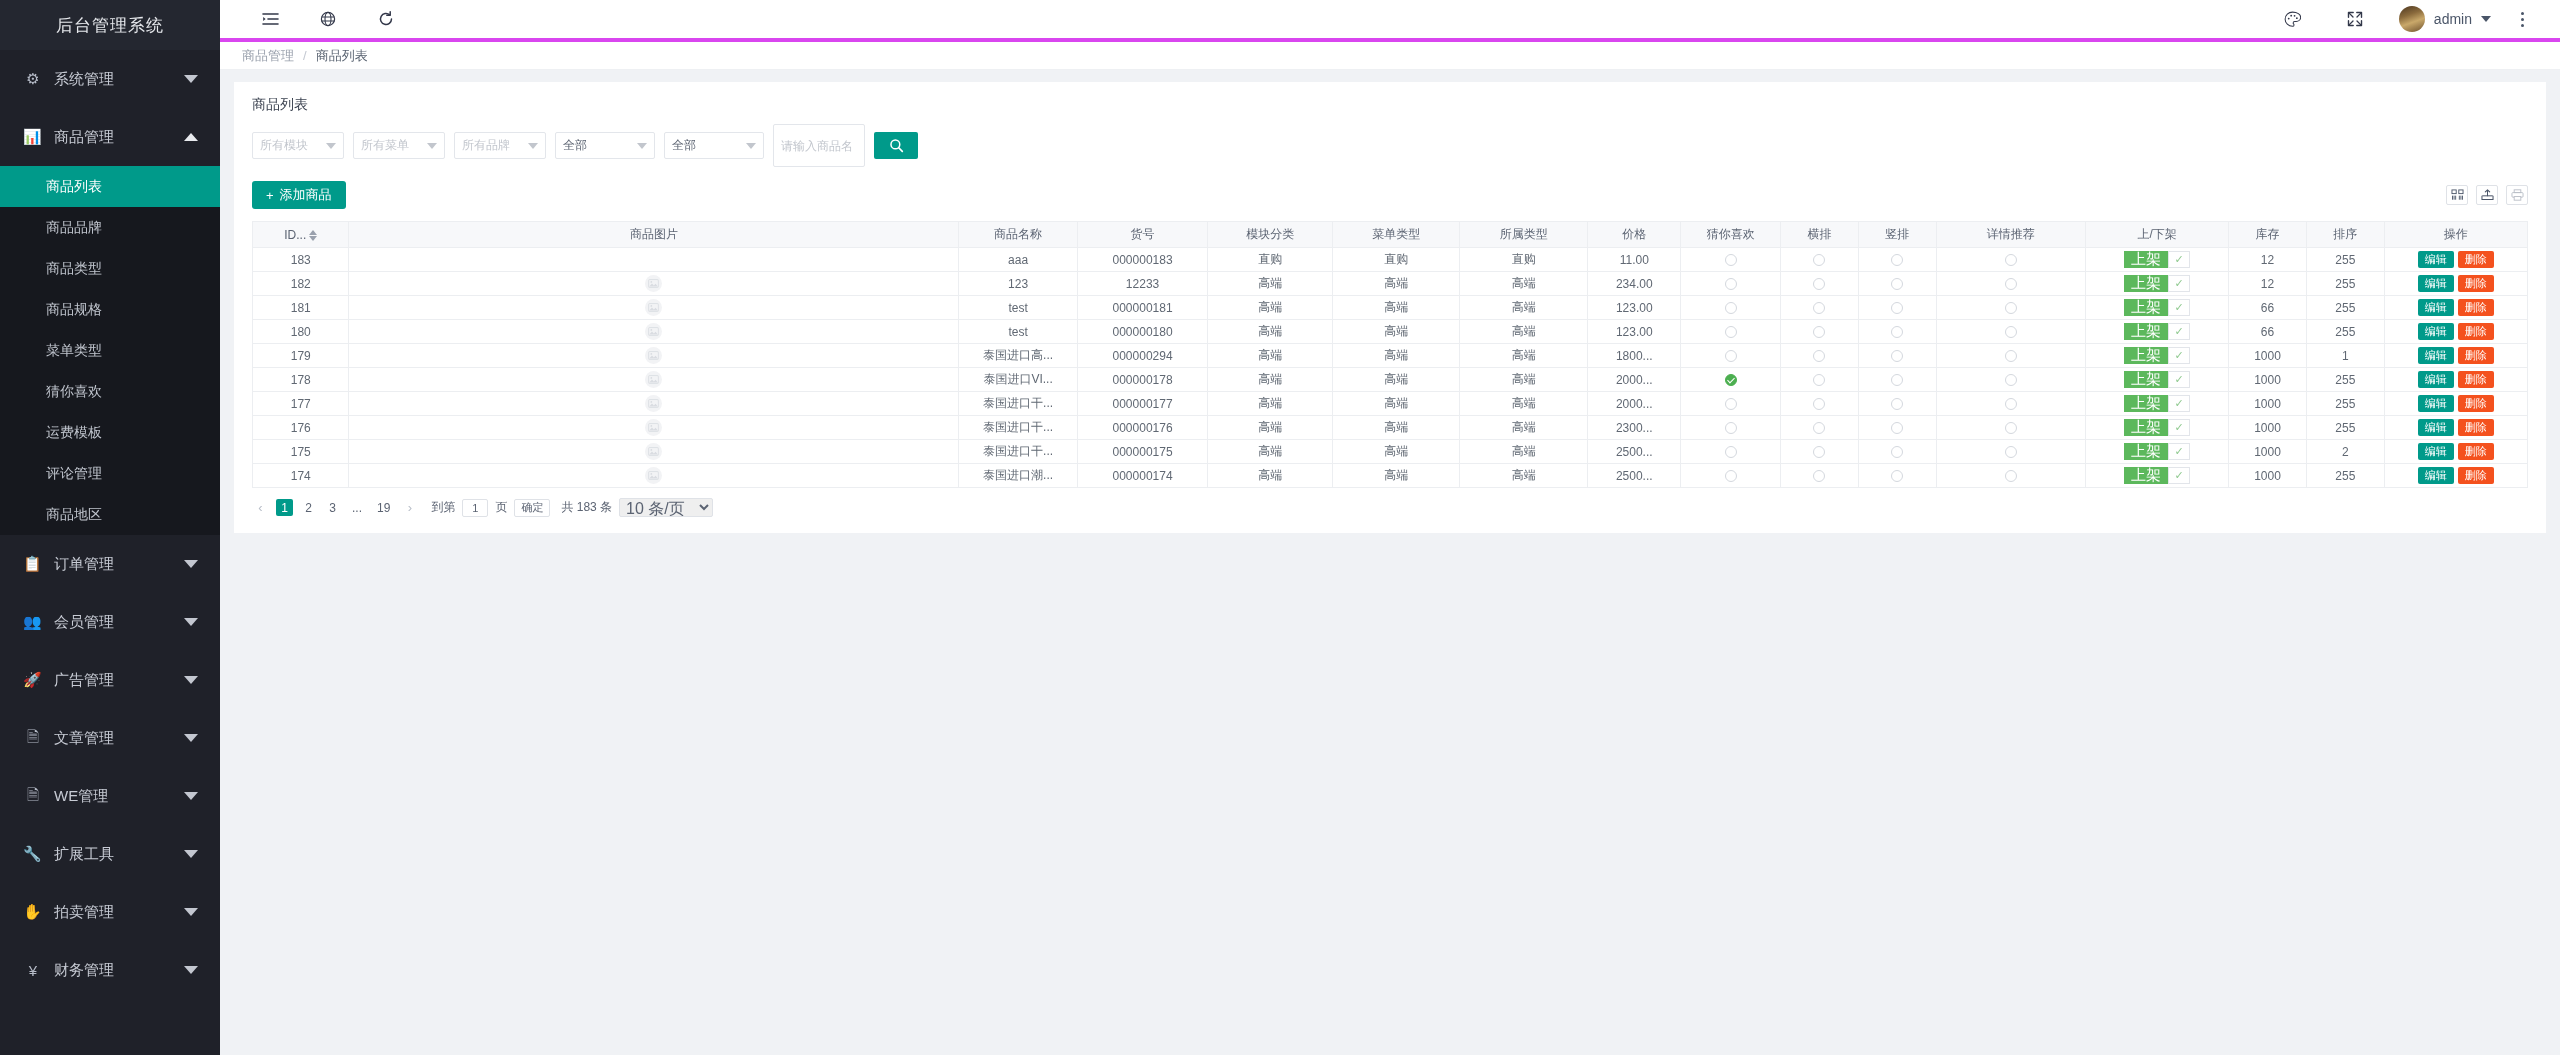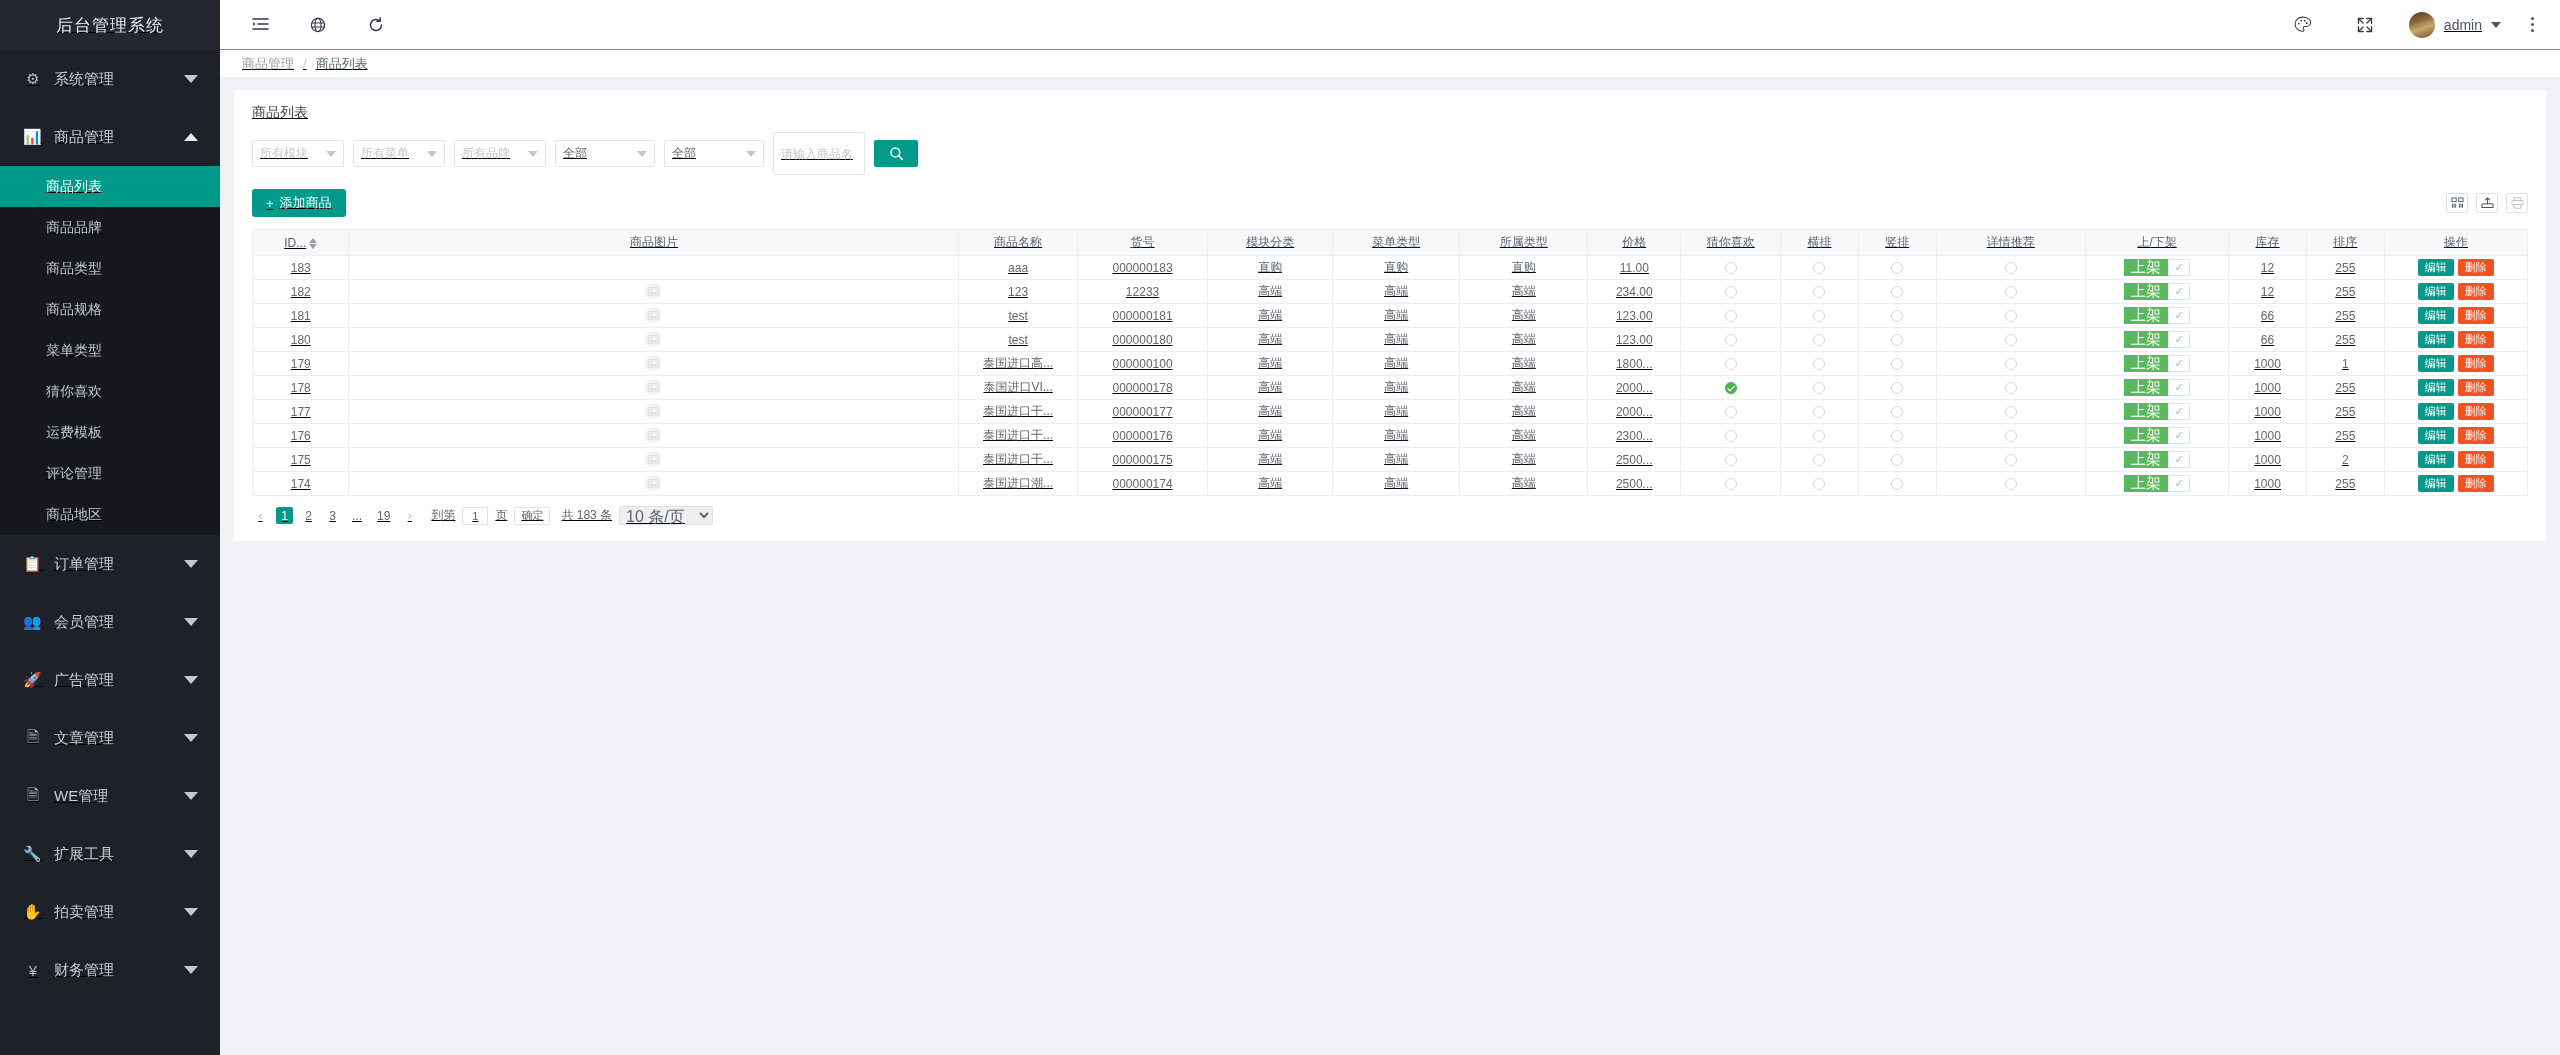--- a/index.html
+++ b/index.html
@@ -1,21 +1,21 @@
 <!DOCTYPE html>
 <html><head>
 <meta charset="utf-8">
 <style>
   * { box-sizing: border-box; margin: 0; padding: 0; }
   html, body {
     width: 2560px; height: 1055px;
     font-family: "Liberation Sans", "DejaVu Sans", sans-serif;
     background: #f0f2f5; overflow: hidden;
   }
-  .app { display: flex; width: 2560px; height: 1055px; text-decoration: underline; }
+  .app { display: flex; width: 2560px; height: 1055px; }
 
   
   .sidebar {
     width: 220px; min-width: 220px; height: 1055px;
     background: #1f2129; display: flex; flex-direction: column;
   }
   .sb-logo {
     height: 50px; display: flex; align-items: center; justify-content: center;
     color: #e6e8ec; font-size: 17px; letter-spacing: 1px; background: #242730;
   }
@@ -40,22 +40,22 @@
   .sb-sub-item {
     height: 41px; display: flex; align-items: center; padding-left: 46px;
     color: #c0c5ce; font-size: 14px; cursor: pointer;
   }
   .sb-sub-item.active { background: #009a8a; color: #fff; }
 
   
   .main { flex: 1; display: flex; flex-direction: column; min-width: 0; }
 
   .topbar {
-    height: 50px; background: #fff; display: flex; align-items: center;
-    padding: 0 22px; border-bottom: 1px solid #d946ef;
+    height: 42px; background: #fff; display: flex; align-items: center;
+    padding: 0 32px; border-bottom: 4px solid #d946ef;
   }
   .tb-icon {
     width: 36px; height: 36px; display: flex; align-items: center; justify-content: center;
     color: #33384a; cursor: pointer; margin-right: 22px;
   }
   .tb-spacer { flex: 1; }
   .tb-right { display: flex; align-items: center; gap: 26px; }
   .avatar {
     width: 26px; height: 26px; border-radius: 50%;
     background: linear-gradient(160deg,#4a3520 0%, #8a6a3c 35%, #c9a86a 60%, #6b4f2c 100%);
@@ -553,21 +553,21 @@
                   <td>
                     <div class="img-ph">
                       <svg width="11" height="9" viewBox="0 0 12 10" fill="none">
                         <rect x="0.6" y="0.6" width="10.8" height="8.8" rx="1" stroke="#d9dce1" stroke-width="0.9"></rect>
                         <circle cx="3.6" cy="3.2" r="1" fill="#d9dce1"></circle>
                         <path d="M1.2 8.4L4.3 4.9L6.4 7.1L8.3 5.3L10.8 8.4z" fill="#d9dce1"></path>
                       </svg>
                     </div>
                   </td>
                   <td>泰国进口高...</td>
-                  <td>000000100</td>
+                  <td>000000294</td>
                   <td>高端</td>
                   <td>高端</td>
                   <td>高端</td>
                   <td>1800...</td>
                   <td><span class="radio"></span></td>
                   <td><span class="radio"></span></td>
                   <td><span class="radio"></span></td>
                   <td><span class="radio"></span></td>
                   <td><span class="switch">
                       <span class="on-lbl">上架</span>

